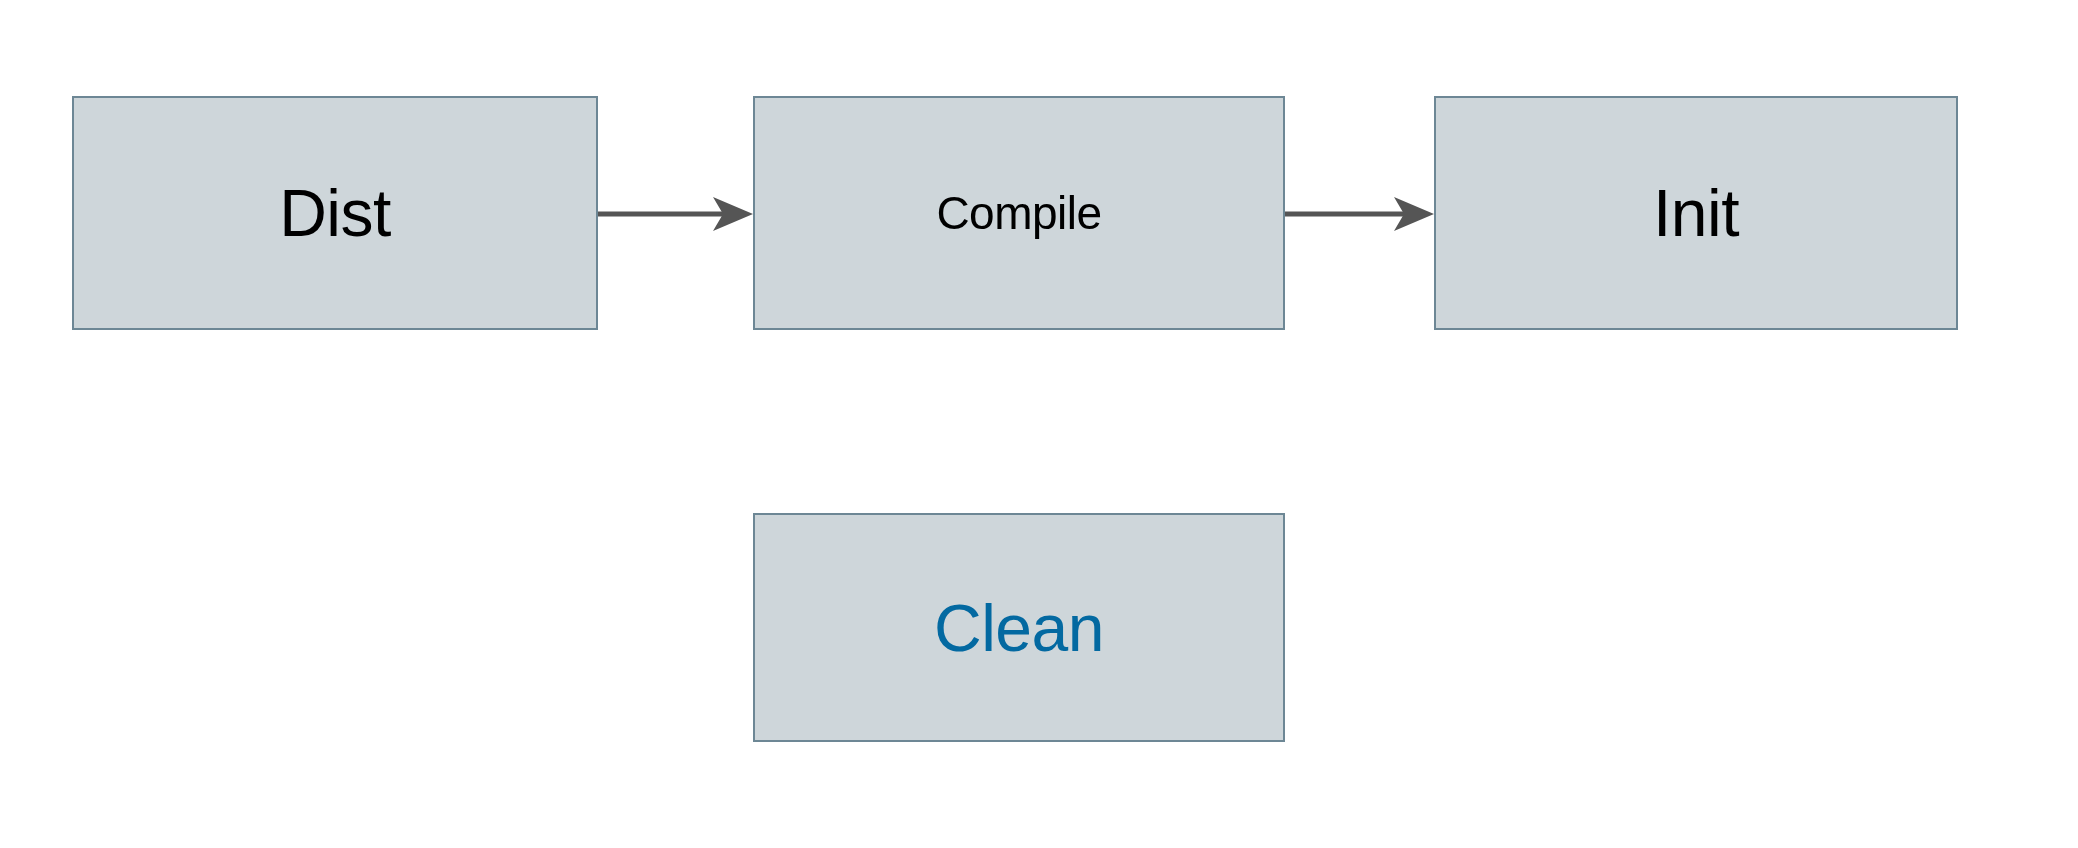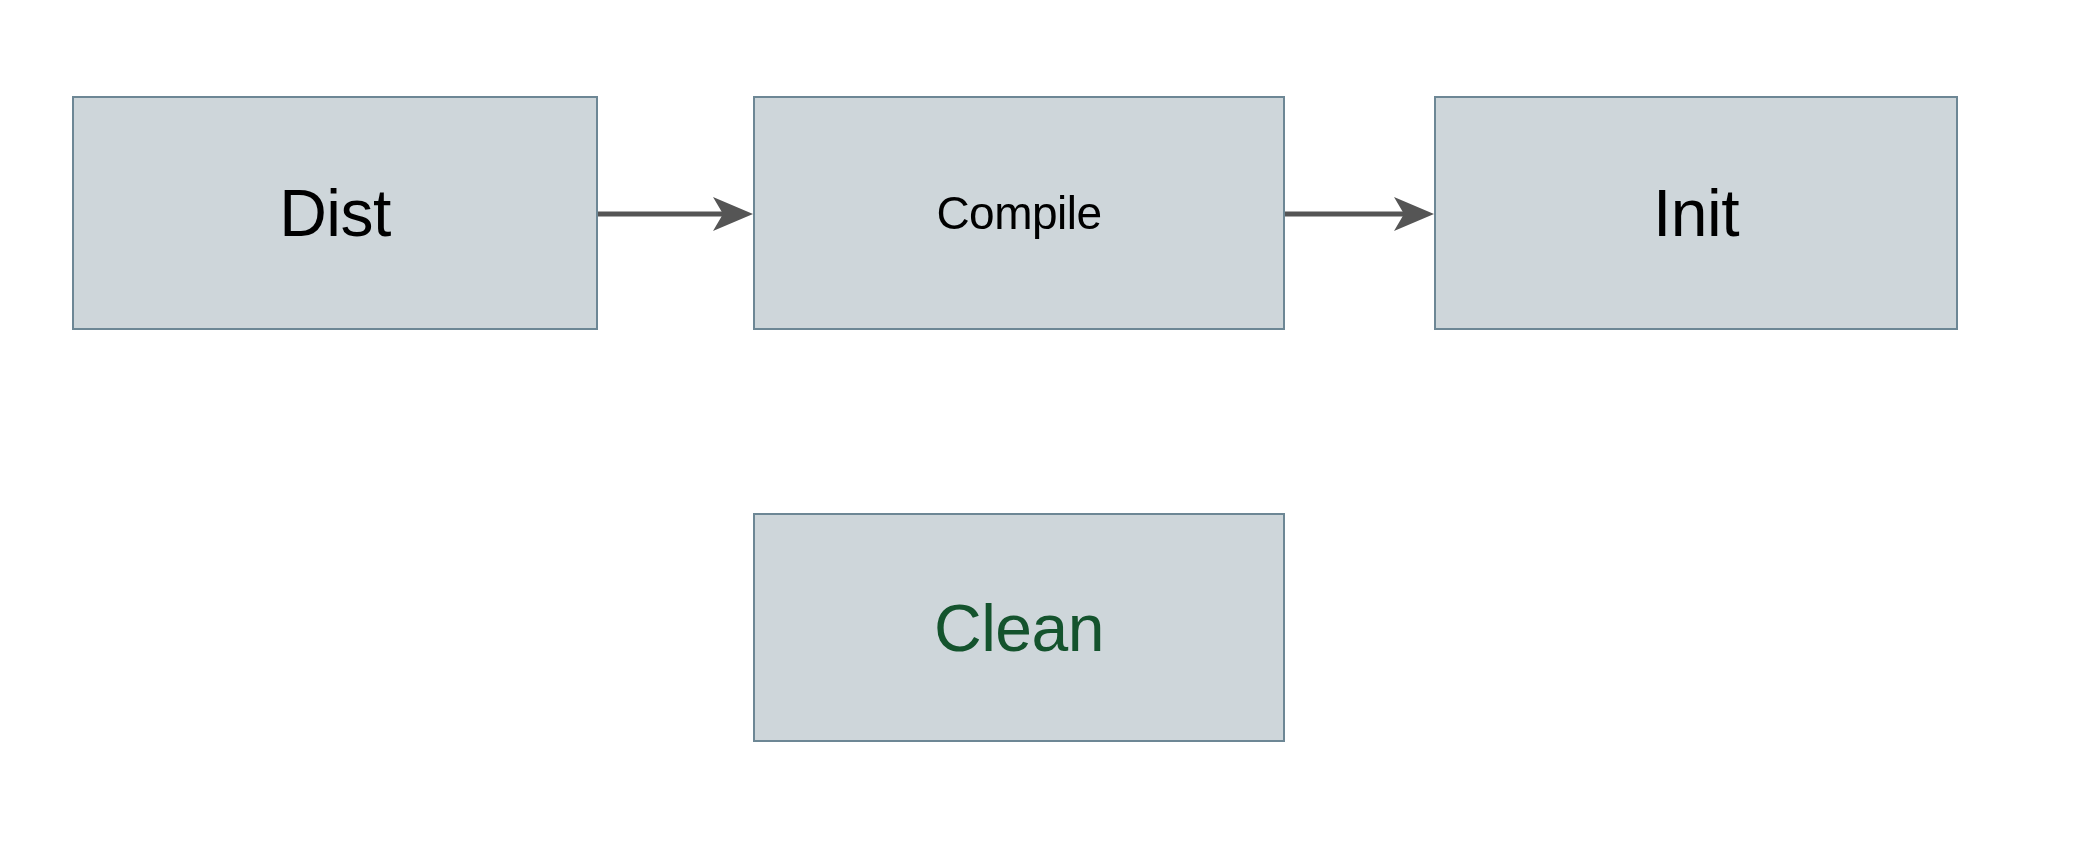--- a/index.html
+++ b/index.html
@@ -78,16 +78,16 @@
 
   <div class="node" id="node-1" style="left: 753px; top: 96px; width: 532px; height: 234px; background: rgb(206, 214, 218); border-color: rgb(109, 135, 149); border-width: 2px;">
     <span class="node-label" style="font-size: 46px; color: rgb(0, 0, 0);">Compile</span>
   </div>
 
   <div class="node" id="node-2" style="left: 1434px; top: 96px; width: 524px; height: 234px; background: rgb(206, 214, 218); border-color: rgb(109, 135, 149); border-width: 2px;">
     <span class="node-label" style="font-size: 66px; color: rgb(0, 0, 0);">Init</span>
   </div>
 
   <div class="node" id="node-3" style="left: 753px; top: 513px; width: 532px; height: 229px; background: rgb(206, 214, 218); border-color: rgb(109, 135, 149); border-width: 2px;">
-    <span class="node-label" style="font-size: 66px; color: #14532d;">Clean</span>
+    <span class="node-label" style="font-size: 66px; color: #0369a1;">Clean</span>
   </div>
 
 </div>
 
 </body></html>

